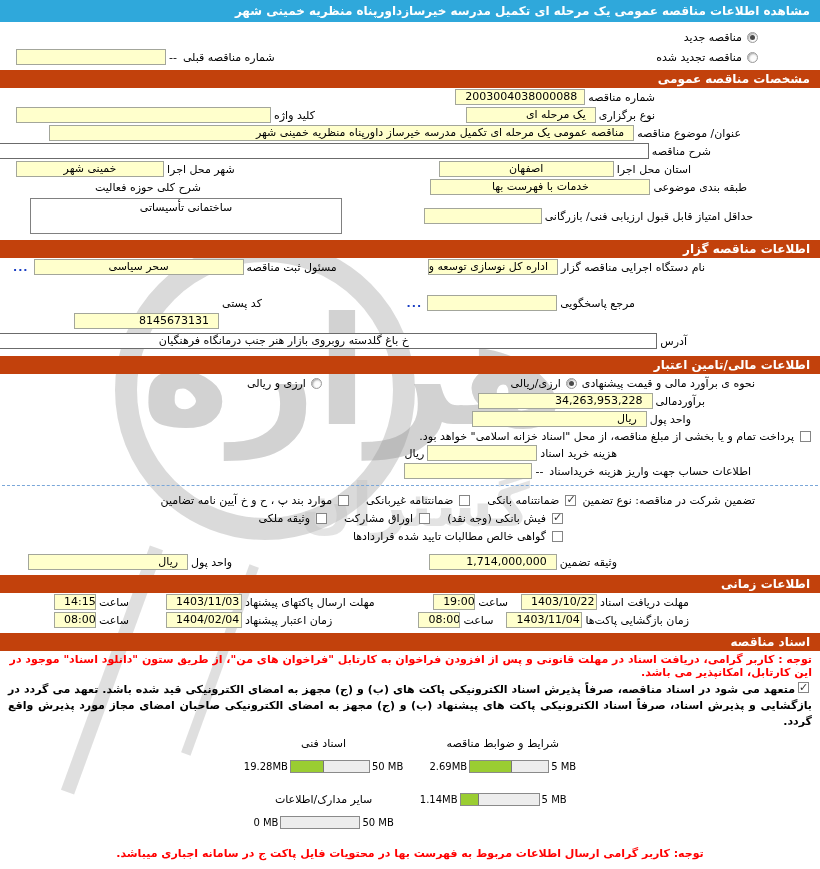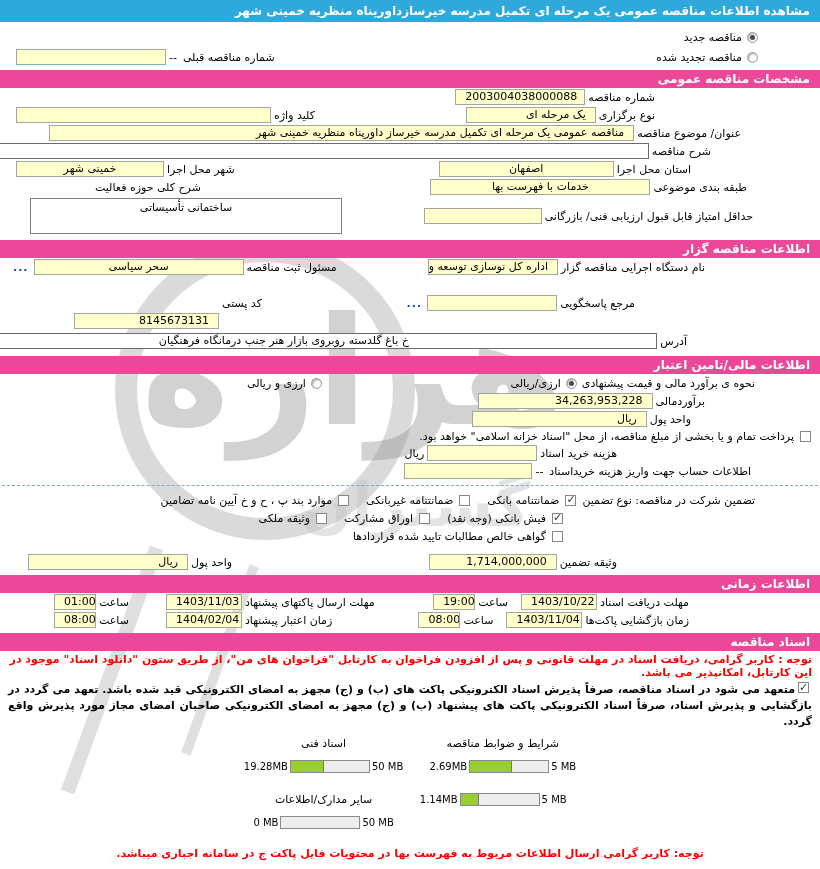--- a/index.html
+++ b/index.html
@@ -7,21 +7,21 @@
   .page { position:relative; width:820px; height:869px; margin:0 auto; overflow:hidden; direction:rtl; font-size:11px; color:#000; background:#fff; }
   
   .wm { position:absolute; z-index:0; color:#c3c3c3; user-select:none; pointer-events:none; }
   .wm-text { font-size:150px; font-weight:bold; letter-spacing:4px; opacity:.75; }
   .wm-circle { border:22px solid rgba(150,150,150,.35); border-radius:50%; }
   .wm-slash { background:rgba(150,150,150,.30); transform:rotate(20deg); }
   .wm-small { font-size:60px; font-weight:bold; opacity:.55; }
   
   .content { position:relative; z-index:1; }
   .titlebar { background:#2fa8db; color:#fff; font-weight:bold; font-size:12px; height:22px; line-height:22px; padding:0 10px; }
-  .secbar { background:#ec4899; color:#fff; font-weight:bold; font-size:12px; height:18px; line-height:18px; padding:0 10px; margin-top:4px; }
+  .secbar { background:#c2410c; color:#fff; font-weight:bold; font-size:12px; height:18px; line-height:18px; padding:0 10px; margin-top:4px; }
   .row { display:flex; align-items:center; min-height:18px; padding:1px 4px; position:relative; }
   .rgroup { display:flex; align-items:center; }
   .lgroup { display:flex; align-items:center; margin-right:auto; }
   .lbl { white-space:nowrap; padding:0 3px; font-size:11px; }
   .inp { background:#ffffcc; border:1px solid #a3a69b; height:16px; line-height:14px; font-size:11px; padding:0 9px; overflow:hidden; white-space:nowrap; }
   .inp.white { background:#ffffff; border:1px solid #6b6b6b; }
   .num { direction:ltr; text-align:right; }
   .ctr { text-align:center; }
   .ta { background:#fff; border:1px solid #808080; height:36px; padding:2px 4px; text-align:center; font-size:11px; }
   .radio { width:11px; height:11px; min-width:11px; border:1px solid #9a9a9a; border-radius:50%; background:#fdfdfd; display:inline-block; position:relative; box-shadow:inset 1px 1px 2px rgba(0,0,0,.35); margin:0 2px; }
@@ -272,21 +272,21 @@
       <div class="rgroup" style="margin-right:124px;">
         <span class="lbl">مهلت دریافت اسناد</span>
         <div class="inp num" style="width:76px;">1403/10/22</div>
         <span class="lbl" style="margin-right:10px;">ساعت</span>
         <div class="inp num" style="width:42px;">19:00</div>
       </div>
       <div class="lgroup" style="margin-left:50px;">
         <span class="lbl">مهلت ارسال  پاکتهای  پیشنهاد</span>
         <div class="inp num" style="width:76px;">1403/11/03</div>
         <span class="lbl" style="margin-right:34px;">ساعت</span>
-        <div class="inp num" style="width:42px;">01:00</div>
+        <div class="inp num" style="width:42px;">14:15</div>
       </div>
     </div>
 
     <div class="row">
       <div class="rgroup" style="margin-right:124px;">
         <span class="lbl">زمان بازگشایی پاکت‌ها</span>
         <div class="inp num" style="width:76px;">1403/11/04</div>
         <span class="lbl" style="margin-right:10px;">ساعت</span>
         <div class="inp num" style="width:42px;">08:00</div>
       </div>

